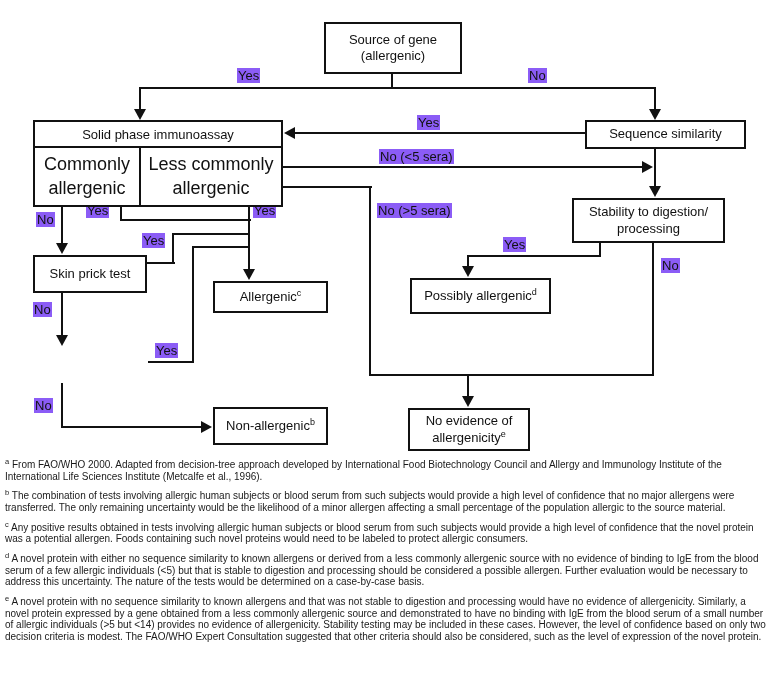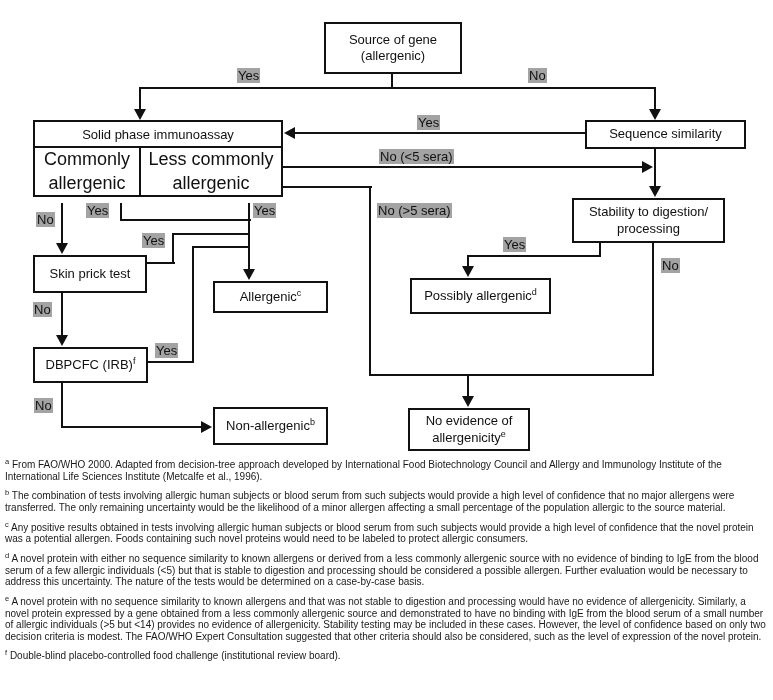--- a/index.html
+++ b/index.html
@@ -35,21 +35,21 @@
   .ad{ position:absolute; width:0; height:0;
        border-left:6px solid transparent; border-right:6px solid transparent;
        border-top:11px solid var(--ink); }
   .al{ position:absolute; width:0; height:0;
        border-top:6px solid transparent; border-bottom:6px solid transparent;
        border-right:11px solid var(--ink); }
   .ar{ position:absolute; width:0; height:0;
        border-top:6px solid transparent; border-bottom:6px solid transparent;
        border-left:11px solid var(--ink); }
   
-  .elabel{ position:absolute; font-size:13px; background:#a3a3a3; padding:0 1px; white-space:nowrap; }
+  .elabel{ position:absolute; font-size:13px; background:#8b5cf6; padding:0 1px; white-space:nowrap; }
   
   .footnotes{ position:absolute; left:5px; top:456px; width:764px; }
   .footnotes p{ font-size:10px; line-height:11.5px; margin:0 0 5px 0; color:#1a1a1a; }
   .footnotes sup{ font-size:7.5px; }
 </style>
 </head>
 <body>
 
 <div class="canvas">
 
@@ -119,21 +119,21 @@
   <div class="elabel" style="left:155px;top:343px">Yes</div>
   <div class="elabel" style="left:34px;top:398px">No</div>
   <div class="elabel" style="left:503px;top:237px">Yes</div>
   <div class="elabel" style="left:661px;top:258px">No</div>
 
   <div class="node" style="left:324px;top:22px;width:138px;height:52px">
     <span class="lab">Source of gene
 (allergenic)</span>
   </div>
 
-  <div class="sp" style="left:33px;top:120px;width:250px;height:77px">
+  <div class="sp" style="left:33px;top:120px;width:250px;height:87px">
     <div class="sp-header">Solid phase immunoassay</div>
     <div class="sp-cells">
       <div class="sp-cell left">Commonly
 allergenic</div>
       <div class="sp-cell right">Less commonly
 allergenic</div>
     </div>
   </div>
 
   <div class="node" style="left:585px;top:120px;width:161px;height:29px">
@@ -150,35 +150,31 @@
   </div>
 
   <div class="node" style="left:213px;top:281px;width:115px;height:32px">
     <span class="lab"><span>Allergenic</span><sup>c</sup></span>
   </div>
 
   <div class="node" style="left:410px;top:278px;width:141px;height:36px">
     <span class="lab"><span>Possibly allergenic</span><sup>d</sup></span>
   </div>
 
-  <div class="node" style="left:33px;top:347px;width:115px;height:36px">
-    <span class="lab"><span>DBPCFC (IRB)</span><sup>f</sup></span>
-  </div>
 
   <div class="node" style="left:213px;top:407px;width:115px;height:38px">
     <span class="lab"><span>Non-allergenic</span><sup>b</sup></span>
   </div>
 
   <div class="node" style="left:408px;top:408px;width:122px;height:43px">
     <span class="lab"><span>No evidence of
 allergenicity</span><sup>e</sup></span>
   </div>
 
   <div class="footnotes">
     <p><sup>a</sup> <span>From FAO/WHO 2000. Adapted from decision-tree approach developed by International Food Biotechnology Council and Allergy and Immunology Institute of the International Life Sciences Institute (Metcalfe et al., 1996).</span></p>
     <p><sup>b</sup> <span>The combination of tests involving allergic human subjects or blood serum from such subjects would provide a high level of confidence that no major allergens were transferred. The only remaining uncertainty would be the likelihood of a minor allergen affecting a small percentage of the population allergic to the source material.</span></p>
     <p><sup>c</sup> <span>Any positive results obtained in tests involving allergic human subjects or blood serum from such subjects would provide a high level of confidence that the novel protein was a potential allergen. Foods containing such novel proteins would need to be labeled to protect allergic consumers.</span></p>
     <p><sup>d</sup> <span>A novel protein with either no sequence similarity to known allergens or derived from a less commonly allergenic source with no evidence of binding to IgE from the blood serum of a few allergic individuals (&lt;5) but that is stable to digestion and processing should be considered a possible allergen. Further evaluation would be necessary to address this uncertainty. The nature of the tests would be determined on a case-by-case basis.</span></p>
     <p><sup>e</sup> <span>A novel protein with no sequence similarity to known allergens and that was not stable to digestion and processing would have no evidence of allergenicity. Similarly, a novel protein expressed by a gene obtained from a less commonly allergenic source and demonstrated to have no binding with IgE from the blood serum of a small number of allergic individuals (&gt;5 but &lt;14) provides no evidence of allergenicity. Stability testing may be included in these cases. However, the level of confidence based on only two decision criteria is modest. The FAO/WHO Expert Consultation suggested that other criteria should also be considered, such as the level of expression of the novel protein.</span></p>
-    <p><sup>f</sup> <span>Double-blind placebo-controlled food challenge (institutional review board).</span></p>
   </div>
 
 </div>
 
 </body></html>

